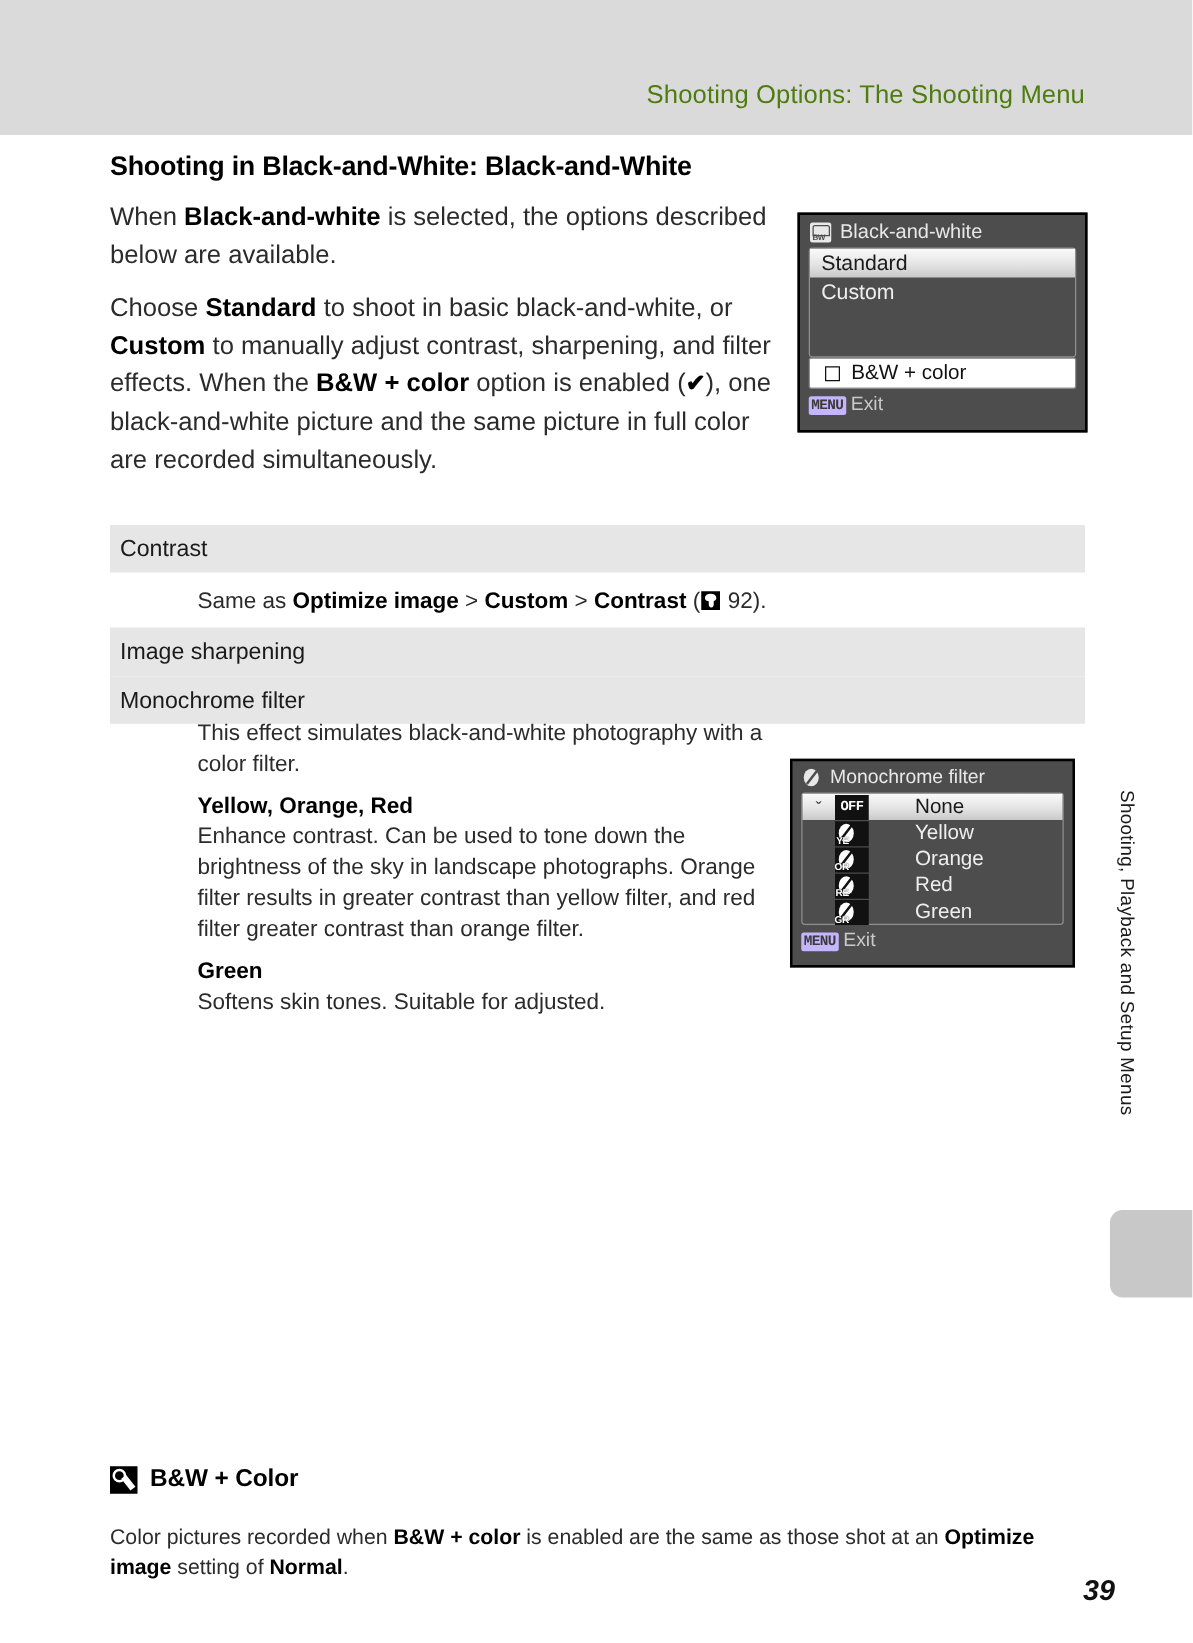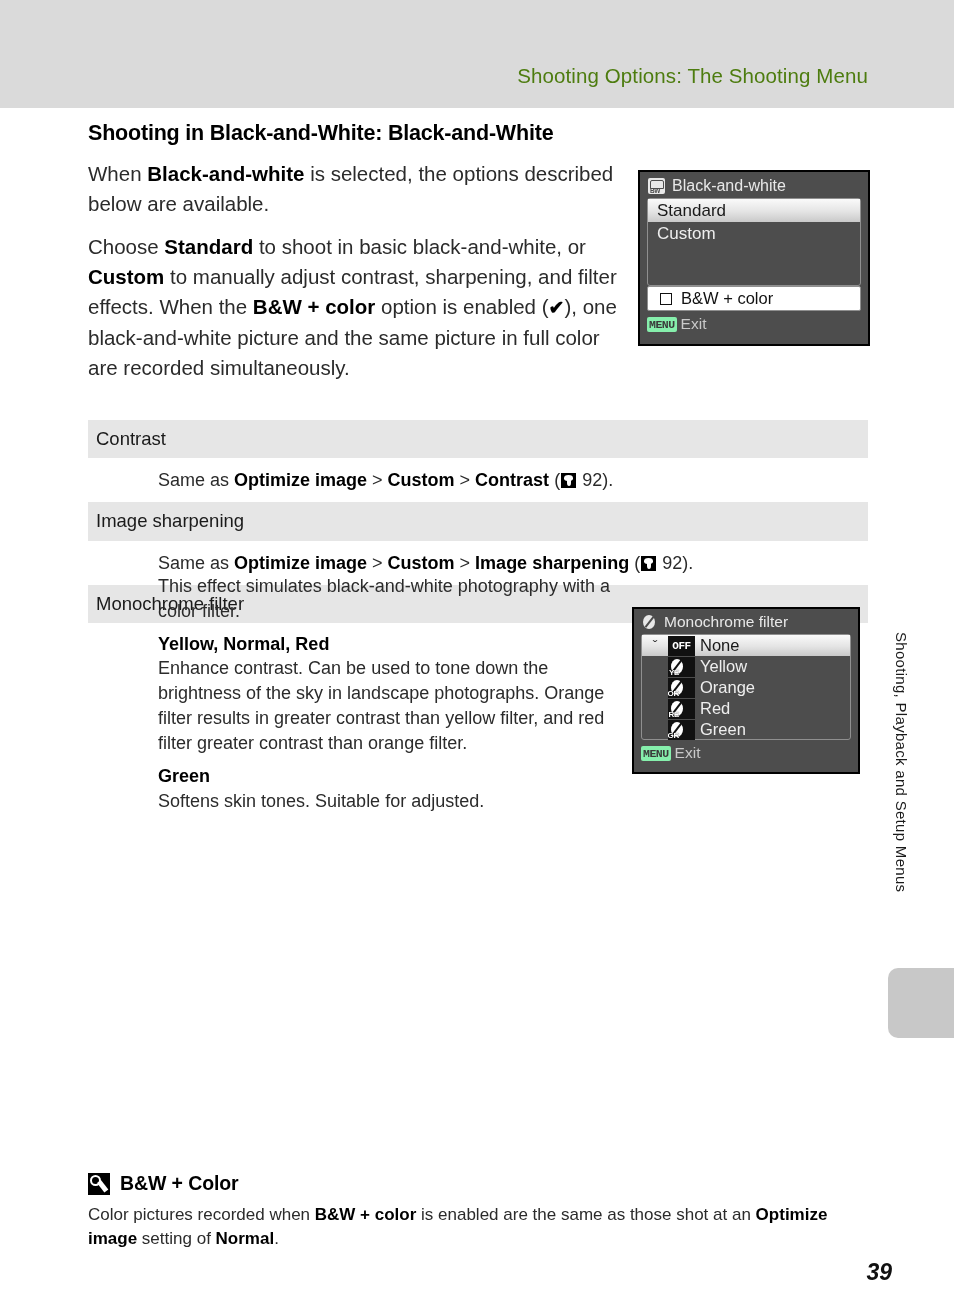--- a/index.html
+++ b/index.html
@@ -214,21 +214,21 @@
   .mf-badge .code {
     position: absolute;
     right: 16px; bottom: 0px;
     font-size: 8px;
     line-height: 9px;
     font-weight: bold;
     letter-spacing: -0.3px;
     color: #fff;
     text-shadow: 0 0 1px #000;
   }
-  .mf-label { padding-left: 5px; }
+  .mf-label { padding-left: 5px; margin-left: 32px; }
 
   .lcd-checkrow {
     margin: 0 7px;
     height: 25px;
     background: #fff;
     border: 1.5px solid #8f8f8f;
     border-radius: 2px;
     display: flex;
     align-items: center;
     padding-left: 12px;
@@ -246,21 +246,21 @@
 
   .lcd-foot {
     display: flex;
     align-items: center;
     gap: 4px;
     padding: 4px 0 0 7px;
     color: #c9c9c9;
     font-size: 15.5px;
   }
   .menu-key {
-    background: #86efac;
+    background: #c4b5fd;
     color: #3a3a3a;
     font-family: "Liberation Mono", monospace;
     font-size: 11.5px;
     font-weight: bold;
     letter-spacing: -0.5px;
     padding: 1px 2px;
     border-radius: 2px;
     line-height: 13px;
   }
 
@@ -388,21 +388,21 @@
     transform: rotate(-38deg);
     transform-origin: top left;
   }
   .note-title {
     font-size: 19.5px;
     font-weight: bold;
     color: #000;
     letter-spacing: -0.1px;
   }
   .note-body {
-    margin-top: 8px;
+    margin-top: 23px;
     font-size: 17px;
     line-height: 1.42;
     color: #2b2b2b;
   }
   .note-body b { color: #000; font-weight: bold; }
 
   .page-number {
     position: absolute;
     right: 62px;
     bottom: 28px;
@@ -448,28 +448,27 @@
     <span class="menu-key">MENU</span>
     <span>Exit</span>
   </div>
 </div>
 
 <div class="opt-table">
   <div class="opt-head">Contrast</div>
   <div class="opt-body"><span>Same as </span><b>Optimize image</b><span> &gt; </span><b>Custom</b><span> &gt; </span><b>Contrast</b><span> (</span><span class="ref-icon"></span><span> 92).</span></div>
 
   <div class="opt-head">Image sharpening</div>
-  <div class="opt-body"><span>Same as </span><b>Optimize image</b><span> &gt; </span><b>Custom</b><span> &gt; </span><b>Image sharpening</b><span> (</span><span class="ref-icon"></span><span> 92).</span></div>
 
   <div class="opt-head">Monochrome filter</div>
 </div>
 
 <div class="mono-desc">
   <p>This effect simulates black-and-white photography with a color filter.</p>
-  <p class="strong-line">Yellow, Normal, Red</p>
+  <p class="strong-line">Yellow, Orange, Red</p>
   <p>Enhance contrast. Can be used to tone down the brightness of the sky in landscape photographs. Orange filter results in greater contrast than yellow filter, and red filter greater contrast than orange filter.</p>
   <p class="strong-line">Green</p>
   <p>Softens skin tones. Suitable for adjusted.</p>
 </div>
 
 <div class="lcd lcd-2">
   <div class="lcd-header">
     <span class="icon-filter"></span>
     <span>Monochrome filter</span>
   </div>

